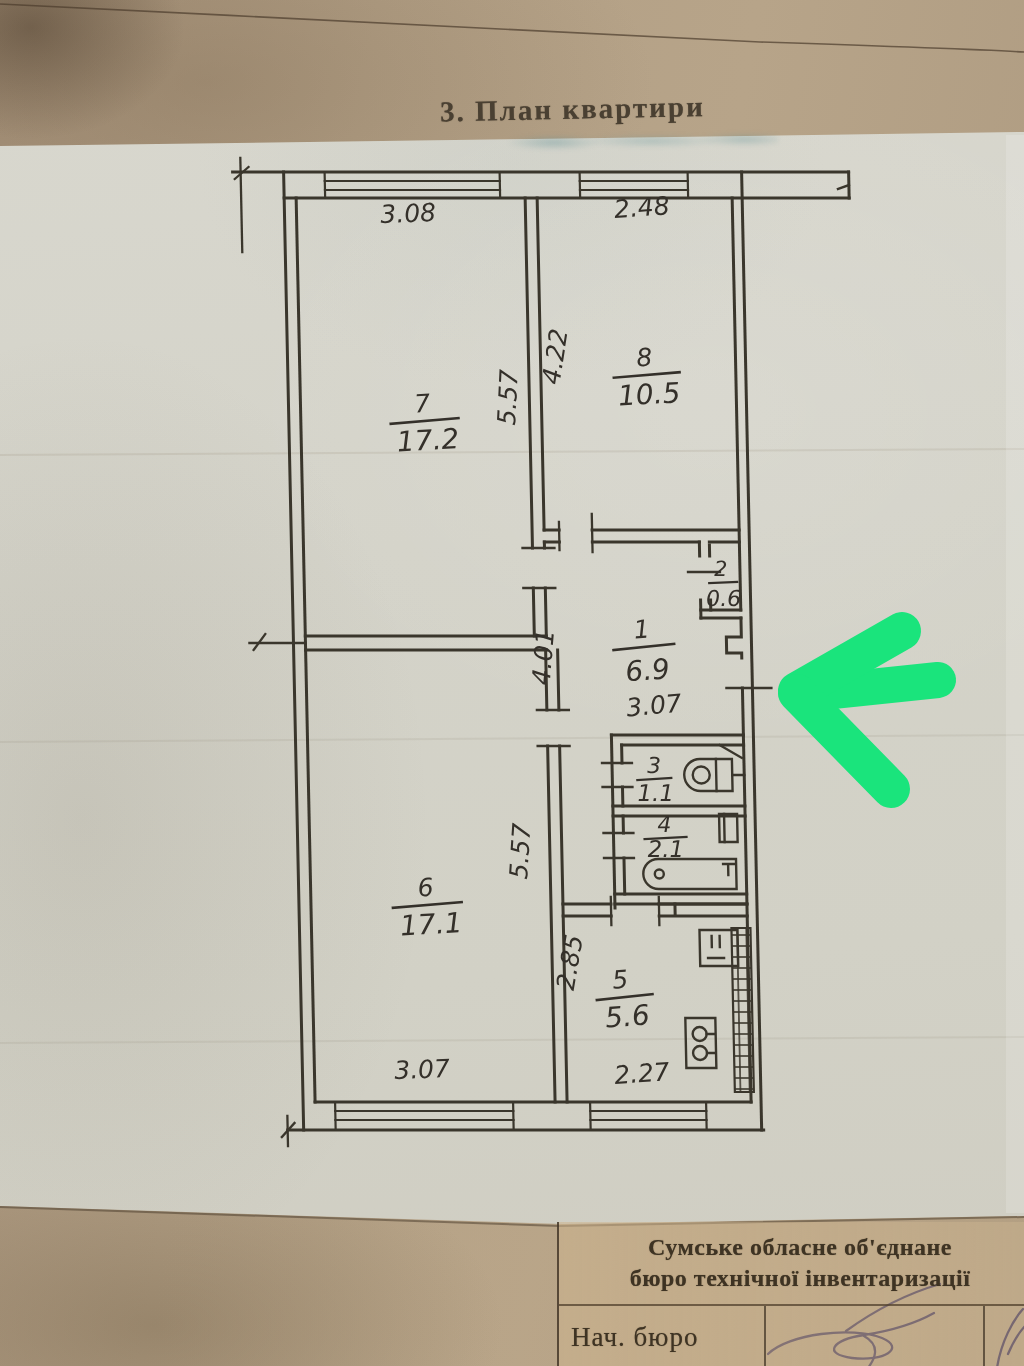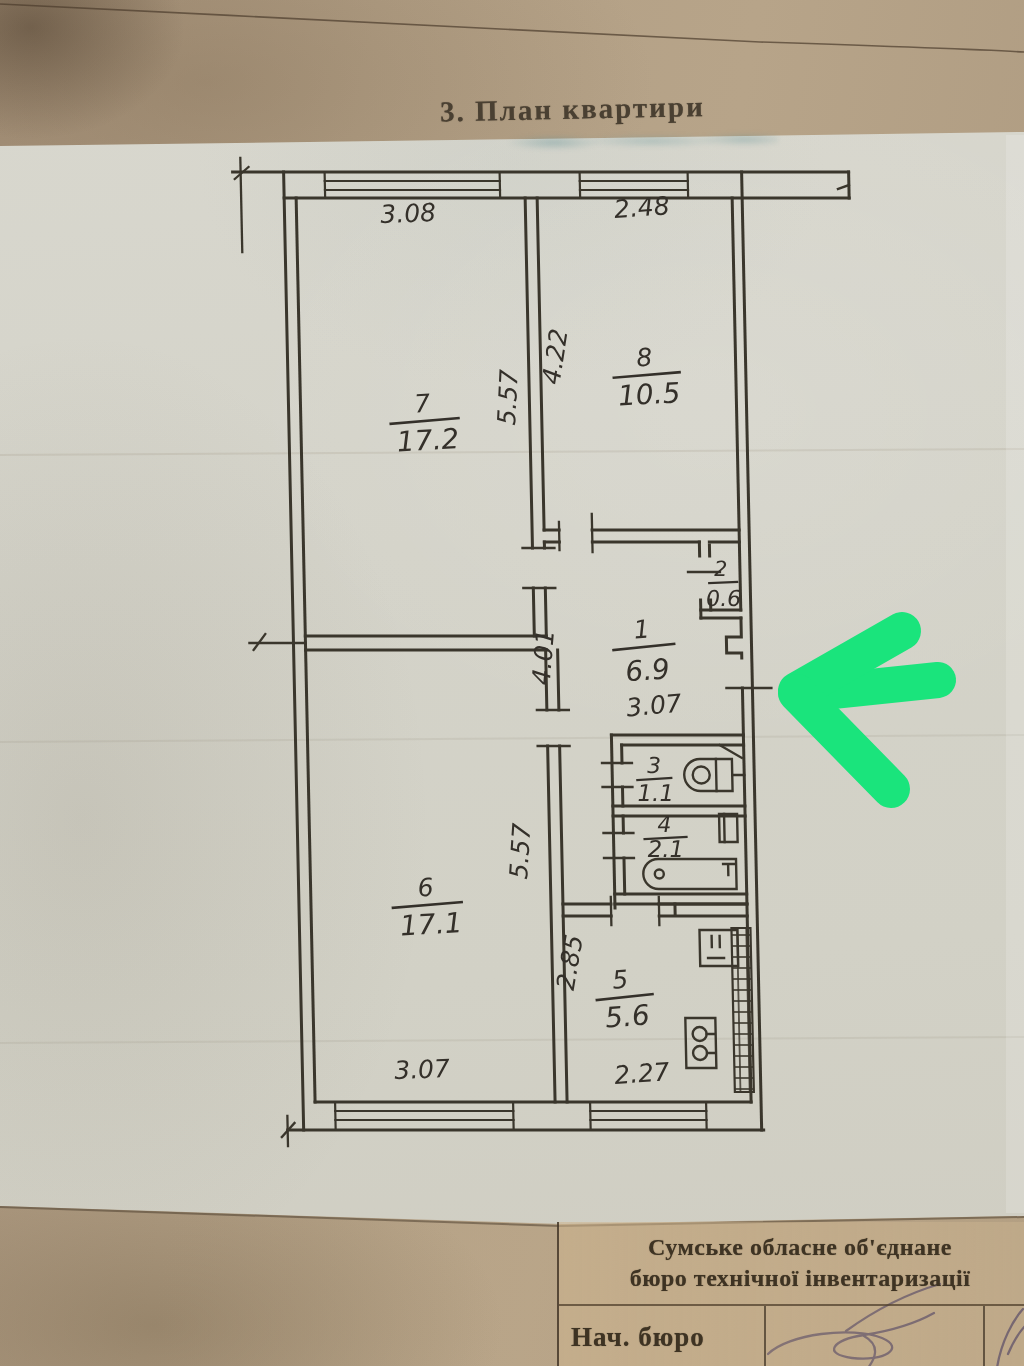--- a/index.html
+++ b/index.html
@@ -55,21 +55,21 @@
     text-align:center;font-weight:bold;font-size:24px;line-height:31px;
     color:#3e3323;letter-spacing:.5px;
     text-shadow:0 0 1px rgba(62,51,35,.6);
   }
   .footer-rule{
     position:absolute;left:0;top:82px;width:467px;
     border-top:2px solid rgba(80,64,44,.75);
   }
   .footer-sign-label{
     position:absolute;left:12px;top:100px;
-    font-weight:bold;font-size:27px;color:#3e3323;
+    font-weight:normal;font-size:27px;color:#3e3323;
     letter-spacing:1px;text-shadow:0 0 1px rgba(62,51,35,.6);
   }
   .cell-line{position:absolute;top:84px;bottom:0;width:2px;background:rgba(60,48,34,.7);}
   .cell-line.a{left:205px;}
   .cell-line.b{left:424px;}
 </style>
 </head>
 <body>
 
 <div class="photo-bg"></div>

